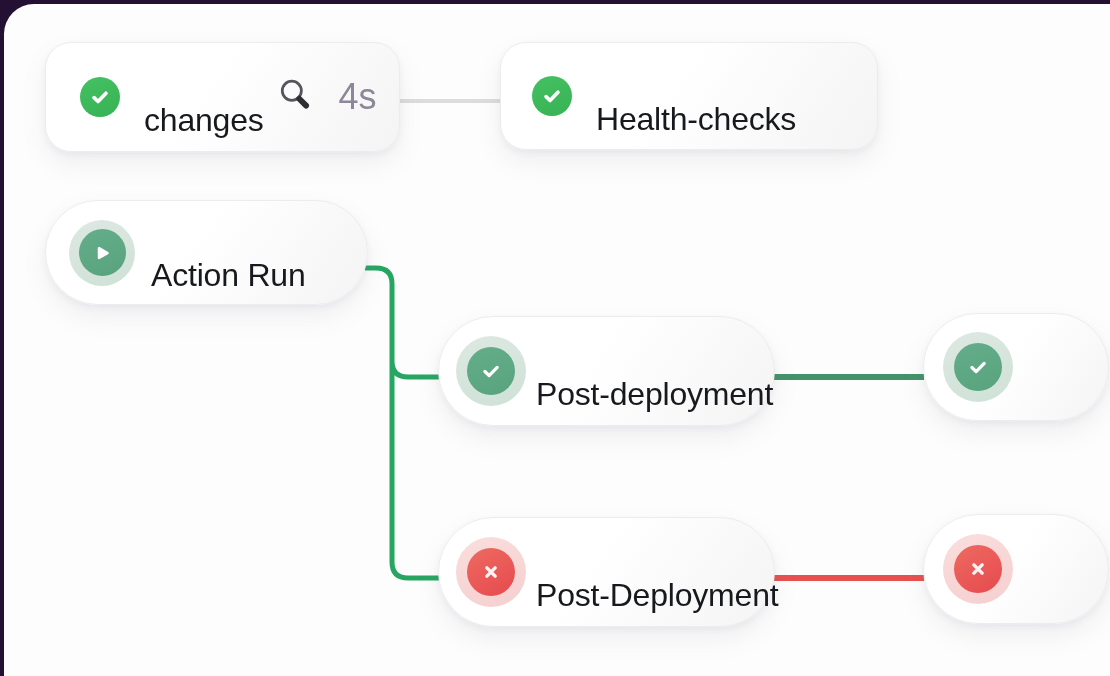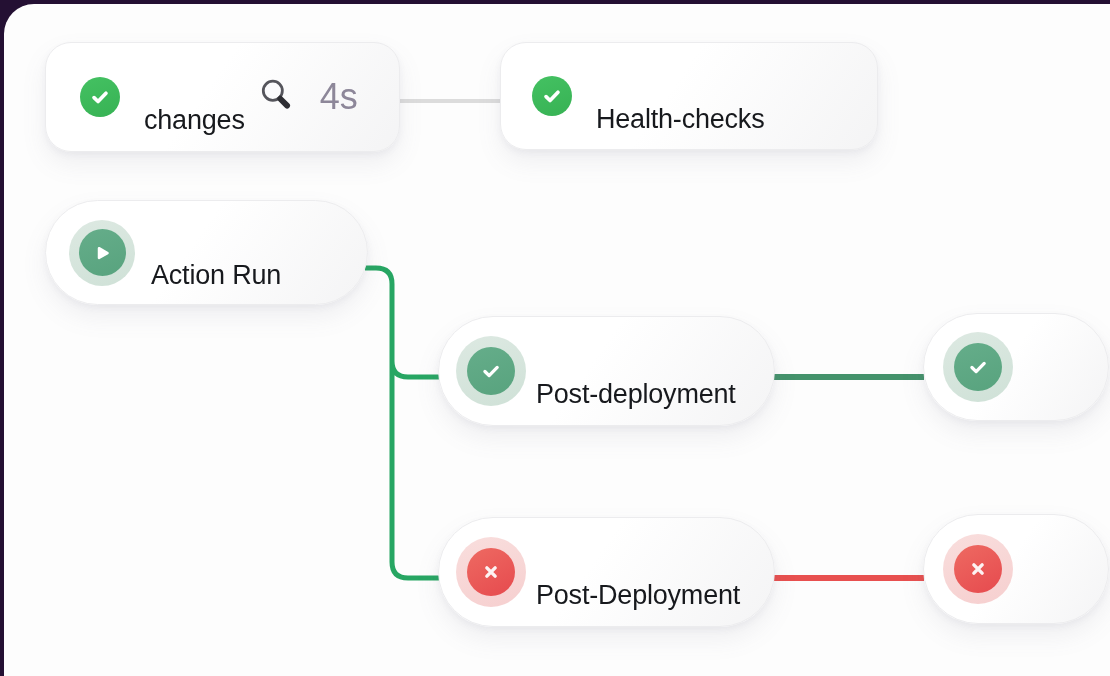--- a/index.html
+++ b/index.html
@@ -17,21 +17,21 @@
   .node{
     position:absolute;display:flex;align-items:center;
     background:linear-gradient(125deg,#ffffff 45%,#f4f4f5 100%);
     border:1px solid #ececee;
     box-shadow:0 12px 24px rgba(120,120,135,.10),0 3px 6px rgba(120,120,135,.07);
     box-sizing:border-box;
   }
   .card{border-radius:26px;}
   .pill{border-radius:60px;}
   .node-label{
-    font-size:27px;font-weight:500;color:#17191d;letter-spacing:-0.2px;
+    font-size:32px;font-weight:500;color:#17191d;letter-spacing:-0.2px;
     white-space:nowrap;
     margin-top:46px;
   }
   .duration{font-size:36px;font-weight:400;color:#8d8799;}
   .badge{
     width:40px;height:40px;border-radius:50%;
     background:linear-gradient(160deg,#44c162,#37b254);
     display:flex;align-items:center;justify-content:center;flex:0 0 auto;
   }
   .halo{

